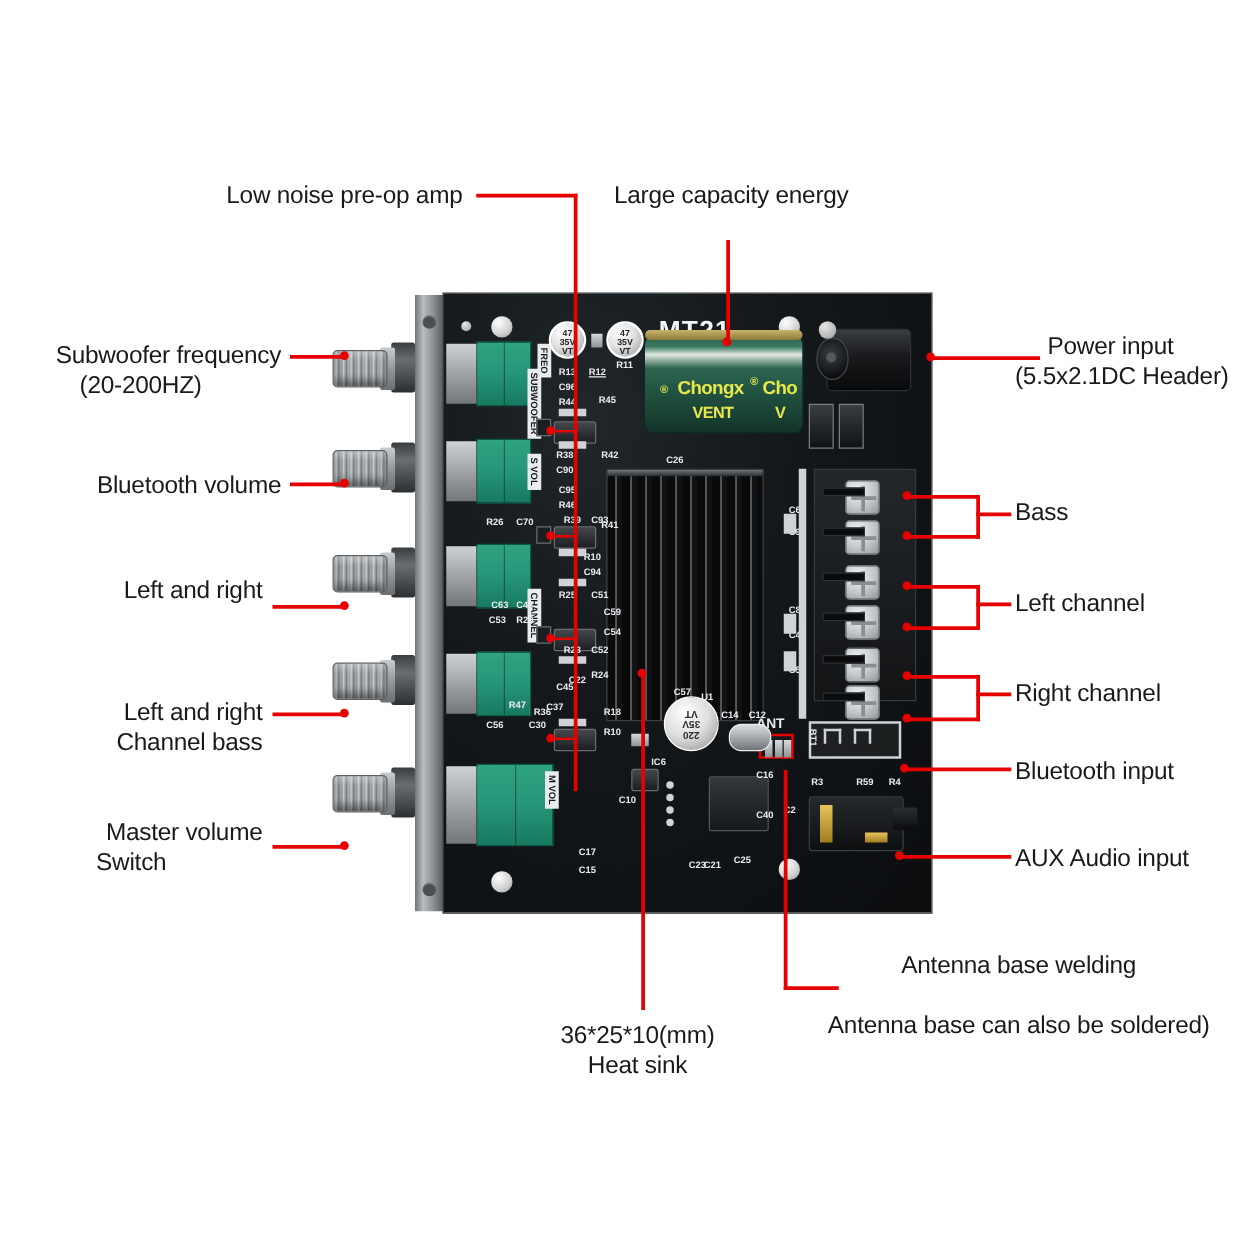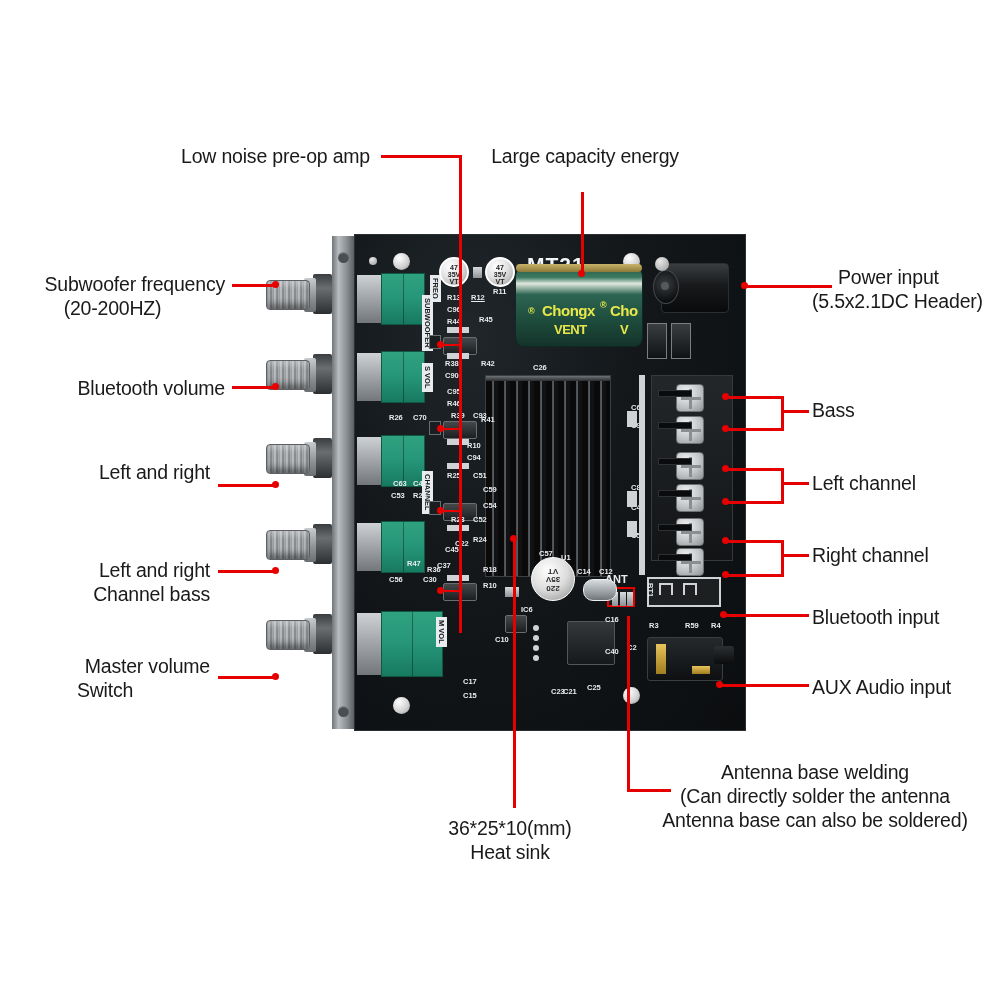--- a/index.html
+++ b/index.html
@@ -540,21 +540,20 @@
   <div class="callout l" style="left:812px; top:543px; width:220px;">Right channel</div>
 
   <div class="callout l" style="left:812px; top:605px; width:230px;">Bluetooth input</div>
 
   <div class="callout l" style="left:812px; top:675px; width:230px;">AUX Audio input</div>
 
   <div class="callout c" style="left:400px; top:816px; width:220px;">36*25*10(mm)</div>
   <div class="callout c" style="left:400px; top:840px; width:220px;">Heat sink</div>
 
   <div class="callout c" style="left:645px; top:760px; width:340px;">Antenna base welding</div>
-  <div class="callout c" style="left:645px; top:784px; width:340px;">(Can directly solder the antenna</div>
   <div class="callout c" style="left:645px; top:808px; width:340px;">Antenna base can also be soldered)</div>
 
   <div class="lead" style="left:381px; top:155px; width:81px;  height:3px;"></div>
   <div class="lead" style="left:459px; top:155px; width:3px;   height:478px;"></div>
   <div class="lead" style="left:443px; top:344px; width:19px;  height:2px;"></div>
   <div class="dot" style="left:437px; top:341px;"></div>
   <div class="lead" style="left:443px; top:428px; width:19px;  height:2px;"></div>
   <div class="dot" style="left:437px; top:425px;"></div>
   <div class="lead" style="left:443px; top:510px; width:19px;  height:2px;"></div>
   <div class="dot" style="left:437px; top:507px;"></div>

